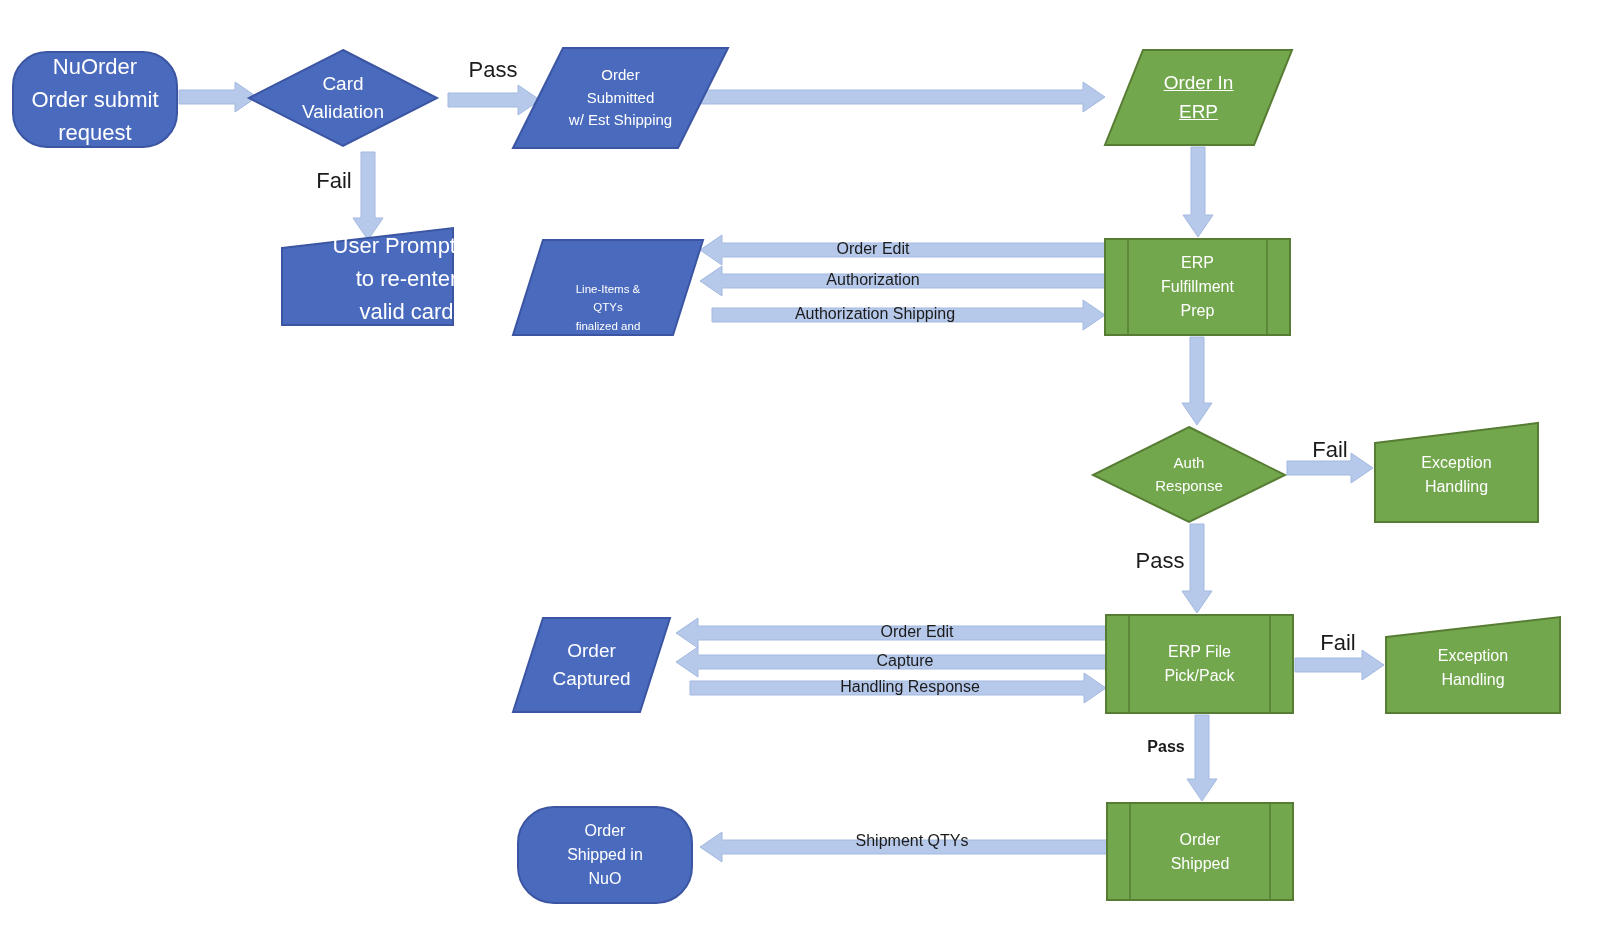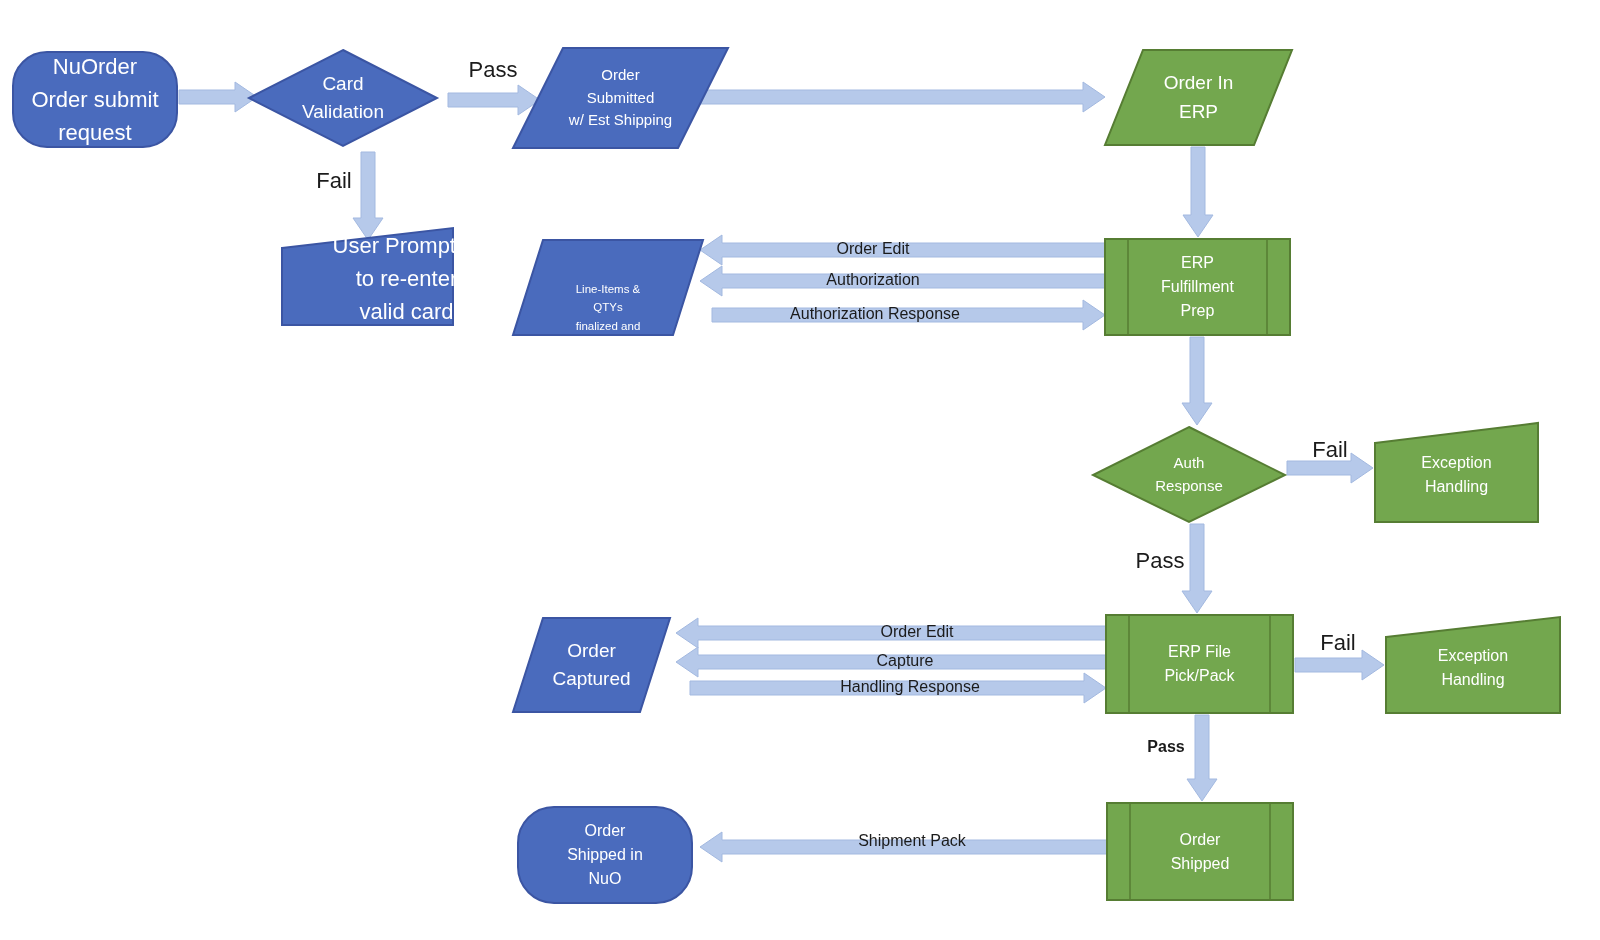--- a/index.html
+++ b/index.html
@@ -84,21 +84,21 @@
   </svg>
 
   <div class="node-label fs17" style="left:13px;top:52px;width:164px;height:95px;">NuOrder
 Order submit
 request</div>
   <div class="node-label fs14" style="left:249px;top:50px;width:188px;height:96px;">Card
 Validation</div>
   <div class="node-label fs15" style="left:513px;top:48px;width:215px;height:100px;">Order
 Submitted
 w/ Est Shipping</div>
-  <div class="node-label fs14" style="left:1105px;top:50px;width:187px;height:95px;">Order In
+  <div class="node-label fs14" style="left:1105px;top:50px;width:187px;height:95px;text-decoration:underline;">Order In
 ERP</div>
   <div class="node-label fs17" style="left:282px;top:232px;width:187px;height:93px;padding-left:31px;">User Prompted
 to re-enter
 valid card</div>
   <div class="node-label fs11" style="left:513px;top:240px;width:190px;height:95px;margin-top:29px;">Line-Items &amp;
 QTYs
 finalized and
 order authed</div>
   <div class="node-label fs16" style="left:1128px;top:239px;width:139px;height:96px;">ERP
 Fulfillment
@@ -116,23 +116,23 @@
   <div class="node-label fs16" style="left:1130px;top:803px;width:140px;height:97px;">Order
 Shipped</div>
   <div class="node-label fs16" style="left:518px;top:807px;width:174px;height:96px;">Order
 Shipped in
 NuO</div>
 
   <div class="edge-label fs17" style="left:493px;top:70px;">Pass</div>
   <div class="edge-label fs17" style="left:334px;top:181px;">Fail</div>
   <div class="edge-label fs16" style="left:873px;top:249px;">Order Edit</div>
   <div class="edge-label fs16" style="left:873px;top:280px;">Authorization</div>
-  <div class="edge-label fs16" style="left:875px;top:314px;">Authorization Response</div>
+  <div class="edge-label fs16" style="left:875px;top:314px;">Authorization Shipping</div>
   <div class="edge-label fs17" style="left:1330px;top:450px;">Fail</div>
   <div class="edge-label fs17" style="left:1160px;top:561px;">Pass</div>
   <div class="edge-label fs16" style="left:917px;top:632px;">Order Edit</div>
   <div class="edge-label fs16" style="left:905px;top:661px;text-align:right;">Capture</div>
   <div class="edge-label fs16" style="left:910px;top:687px;">Handling Response</div>
   <div class="edge-label fs17" style="left:1338px;top:643px;">Fail</div>
   <div class="edge-label fs16 bold" style="left:1166px;top:747px;">Pass</div>
-  <div class="edge-label fs16" style="left:912px;top:841px;">Shipment Pack</div>
+  <div class="edge-label fs16" style="left:912px;top:841px;">Shipment QTYs</div>
 
 </div>
 
 </body></html>

